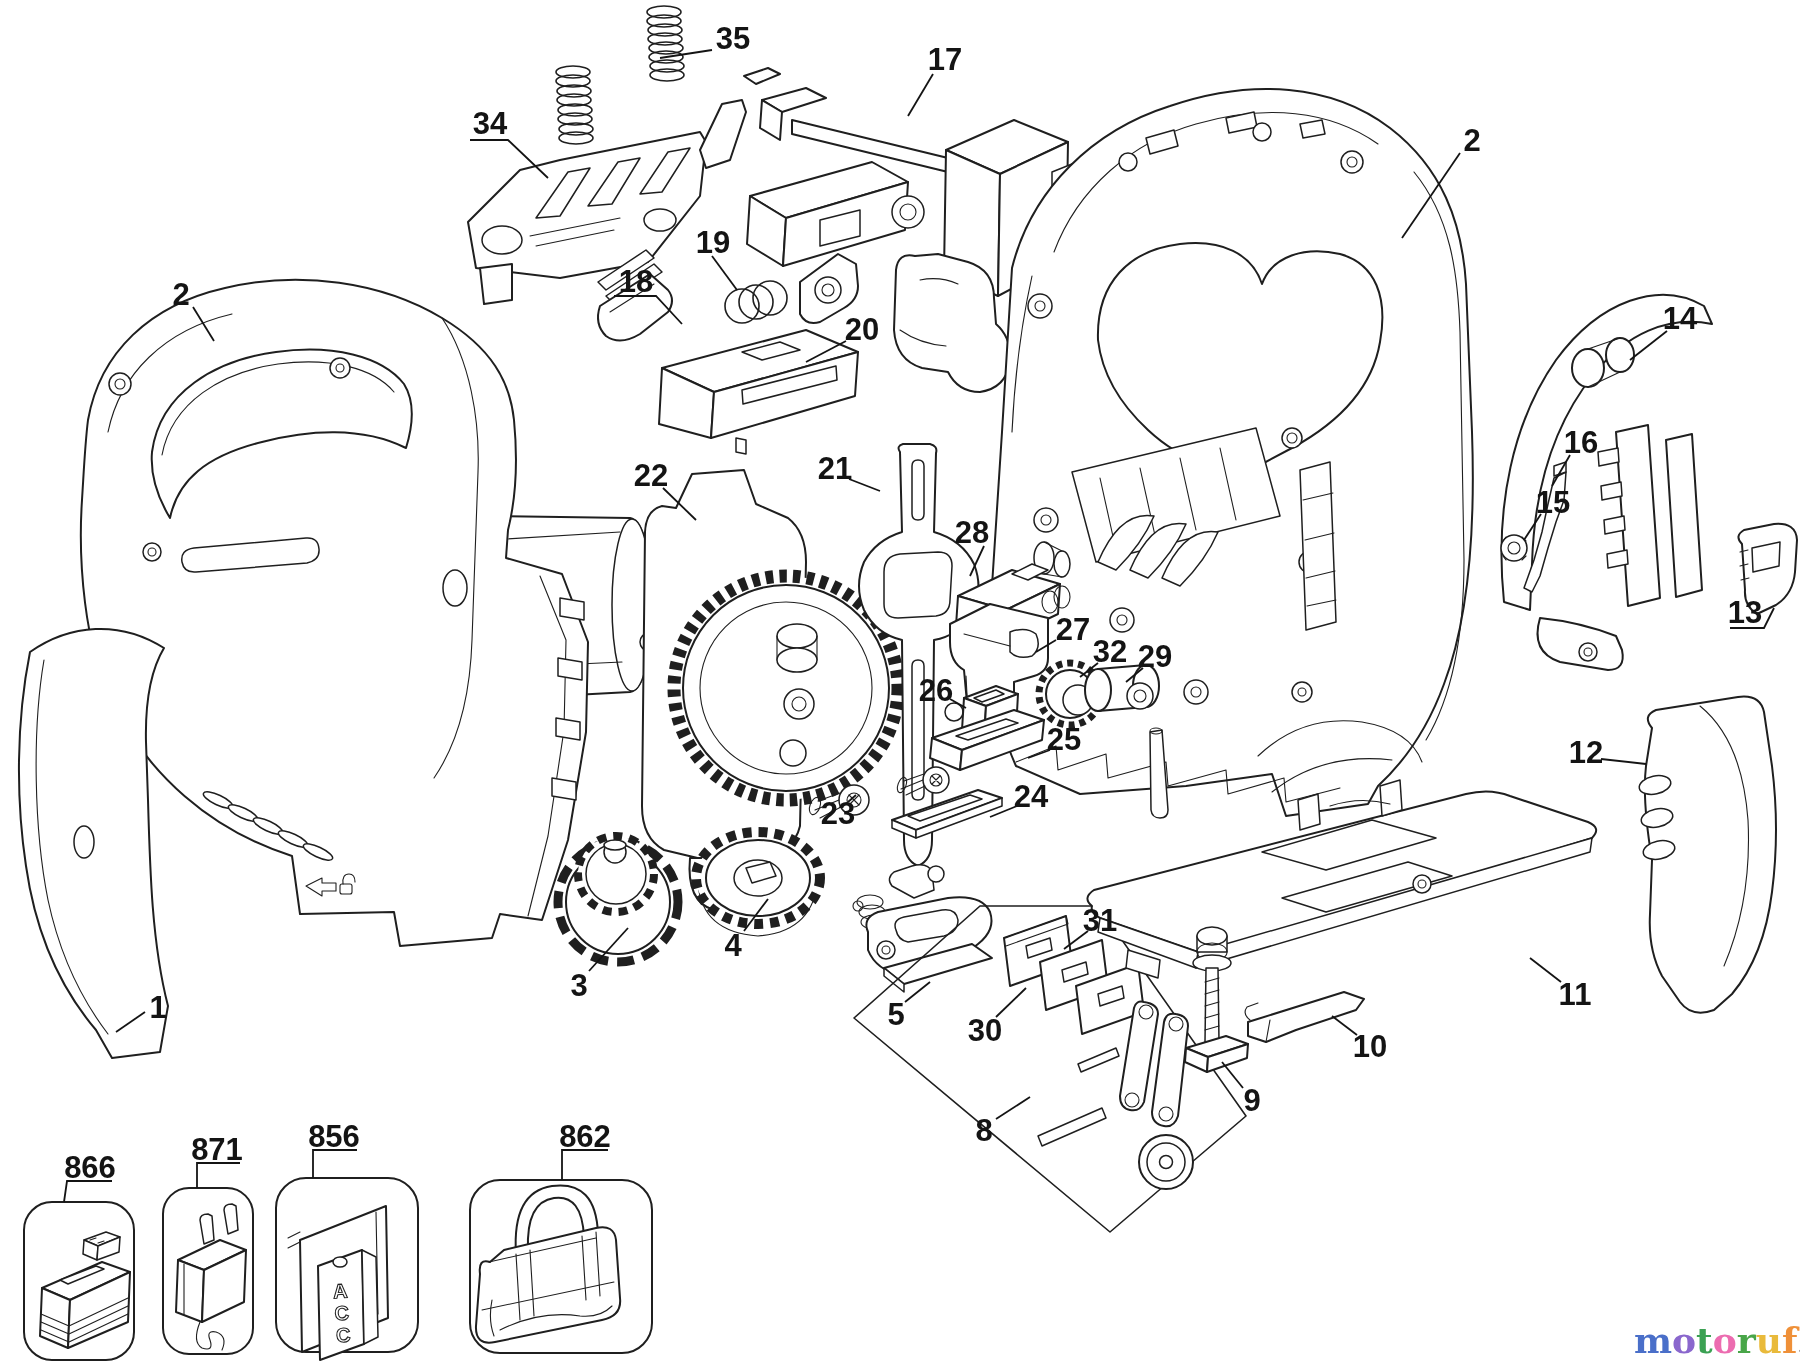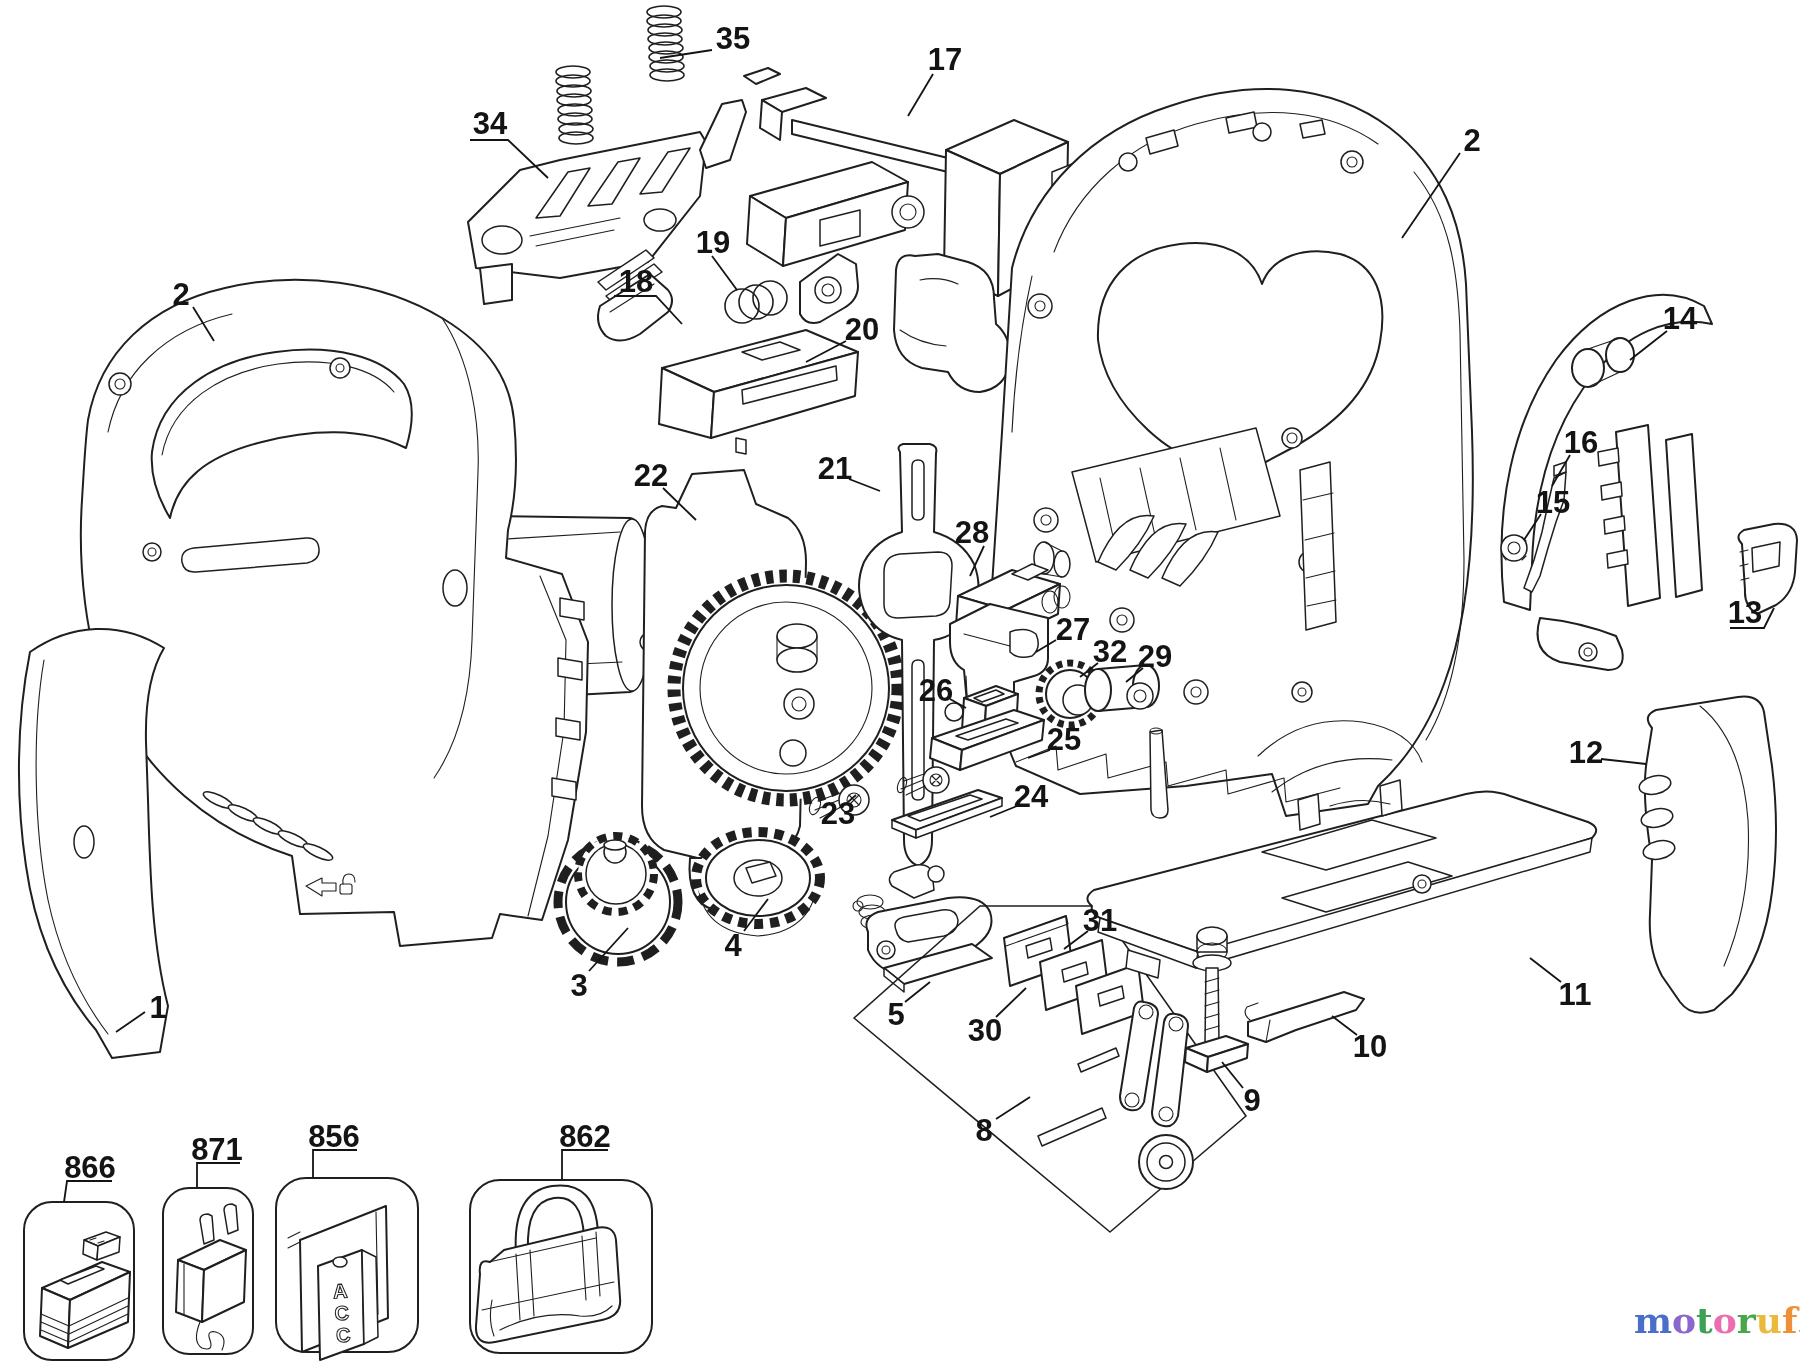--- a/index.html
+++ b/index.html
@@ -11,21 +11,21 @@
   .s15{fill:#fff;stroke:#1f1f1f;stroke-width:1.5;stroke-linejoin:round;stroke-linecap:round;}
   .o{fill:none;stroke:#1f1f1f;stroke-width:1.6;stroke-linecap:round;stroke-linejoin:round;}
   .o1{fill:none;stroke:#1f1f1f;stroke-width:1.1;stroke-linecap:round;stroke-linejoin:round;}
   .teeth{fill:#fff;stroke:#1f1f1f;}
   .leader{fill:none;stroke:#141414;stroke-width:1.8;}
   .callout-text{font-family:"Liberation Sans",sans-serif;font-weight:700;font-size:31px;fill:#141414;}
   .acc-text{font-family:"Liberation Sans",sans-serif;font-weight:700;font-size:20px;
             fill:#fff;stroke:#1f1f1f;stroke-width:1.1;}
   .watermark{position:absolute;left:1634px;top:1302px;display:flex;align-items:flex-end;
              font-family:"DejaVu Serif",serif;font-weight:700;line-height:1;}
-  .watermark span{font-size:36px;letter-spacing:0;}
+  .watermark span{font-size:36px;letter-spacing:0;margin-top:20px;}
   .watermark .wm-suffix{font-size:19px;font-weight:400;padding-bottom:3px;}
 </style>
 </head>
 <body>
 
 <div class="stage">
 <svg width="1800" height="1370" viewBox="0 0 1800 1370">
 
   <g>
     <path class="s2" d="M480,516 Q470,520 470,535 L470,680 Q470,698 482,700 L630,692 Q650,688 652,606 Q650,522 630,518 Z"></path>

